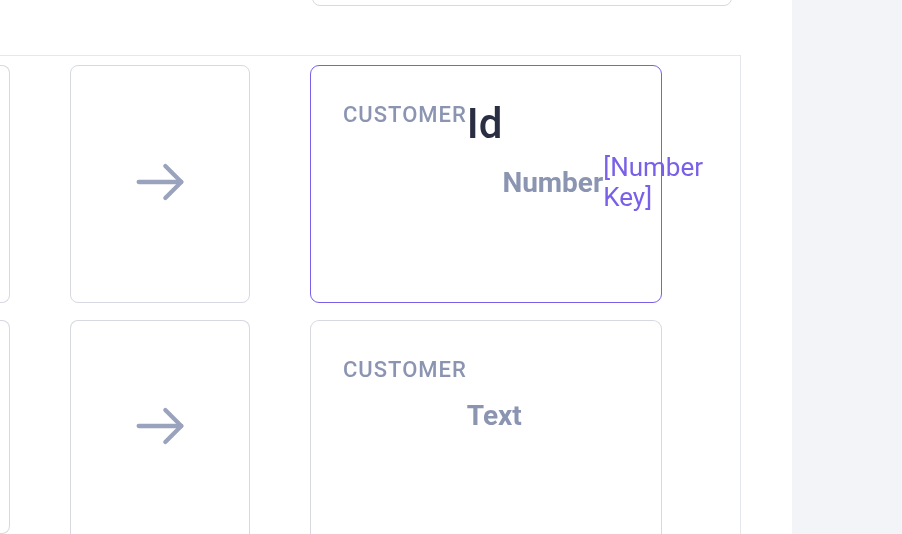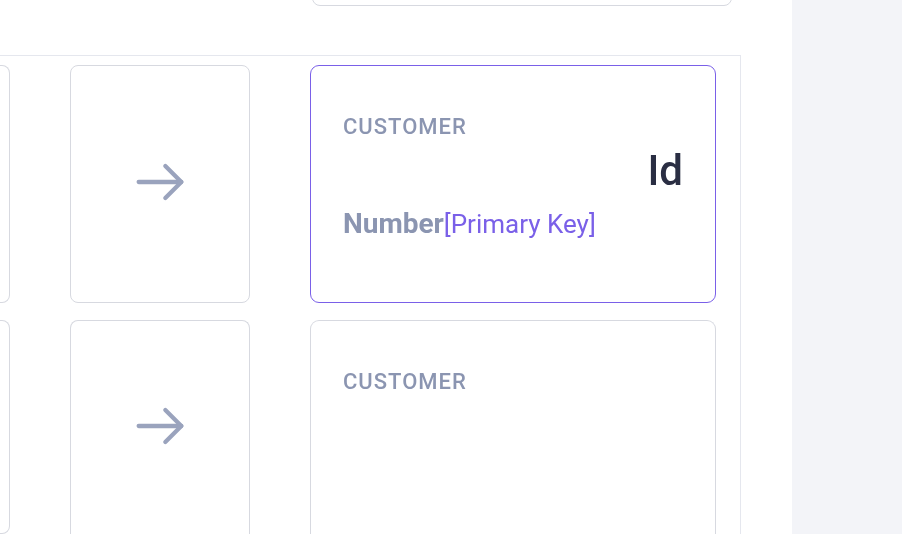--- a/index.html
+++ b/index.html
@@ -75,27 +75,27 @@
     .arrow-box svg {
       width: 64px;
       height: 64px;
       stroke: #9aa3bd;
       stroke-width: 3.2;
       stroke-linecap: round;
       stroke-linejoin: round;
       fill: none;
     }
     .field-card {
-      width: 406px;
+      width: 352px;
       border: 1px solid #d7d9e0;
       border-radius: 9px;
       background: #fff;
-      padding: 48px 32px 40px 32px;
+      padding: 36px 32px 40px 32px;
       display: flex;
-      flex-direction: column;
+      flex-direction: row;
     }
     .field-card.selected { border: 1.5px solid #7a60e8; }
     .row2 .field-card { border-bottom: none; border-radius: 9px 9px 0 0; padding-bottom: 60px; }
     .entity-label {
       font-size: 22px;
       letter-spacing: 1px;
       color: #8b95b1;
       font-weight: 500;
       margin-bottom: 10px;
     }
@@ -139,31 +139,35 @@
           <line x1="8" y1="24" x2="40" y2="24"></line>
           <polyline points="28,12 40,24 28,36"></polyline>
         </svg>
     </span>
   </div>
   <div class="field-card selected">
     <div class="entity-label">CUSTOMER</div>
     <div class="field-name">Id</div>
     <div class="type-line">
       <span class="field-type">Number</span>
-      <span class="field-badge">[Primary Key]</span>
+      <span class="field-badge">[Number Key]</span>
     </div>
   </div>
 </div>
 
 <div class="row row2">
   <div class="sliver"></div>
   <div class="arrow-box">
     <span>
       <svg viewBox="0 0 48 48">
           <line x1="8" y1="24" x2="40" y2="24"></line>
           <polyline points="28,12 40,24 28,36"></polyline>
         </svg>
     </span>
   </div>
   <div class="field-card">
     <div class="entity-label">CUSTOMER</div>
+    <div class="type-line">
+      <span class="field-type">Text</span>
+      <span class="field-badge"></span>
+    </div>
   </div>
 </div>
 
 </body></html>

